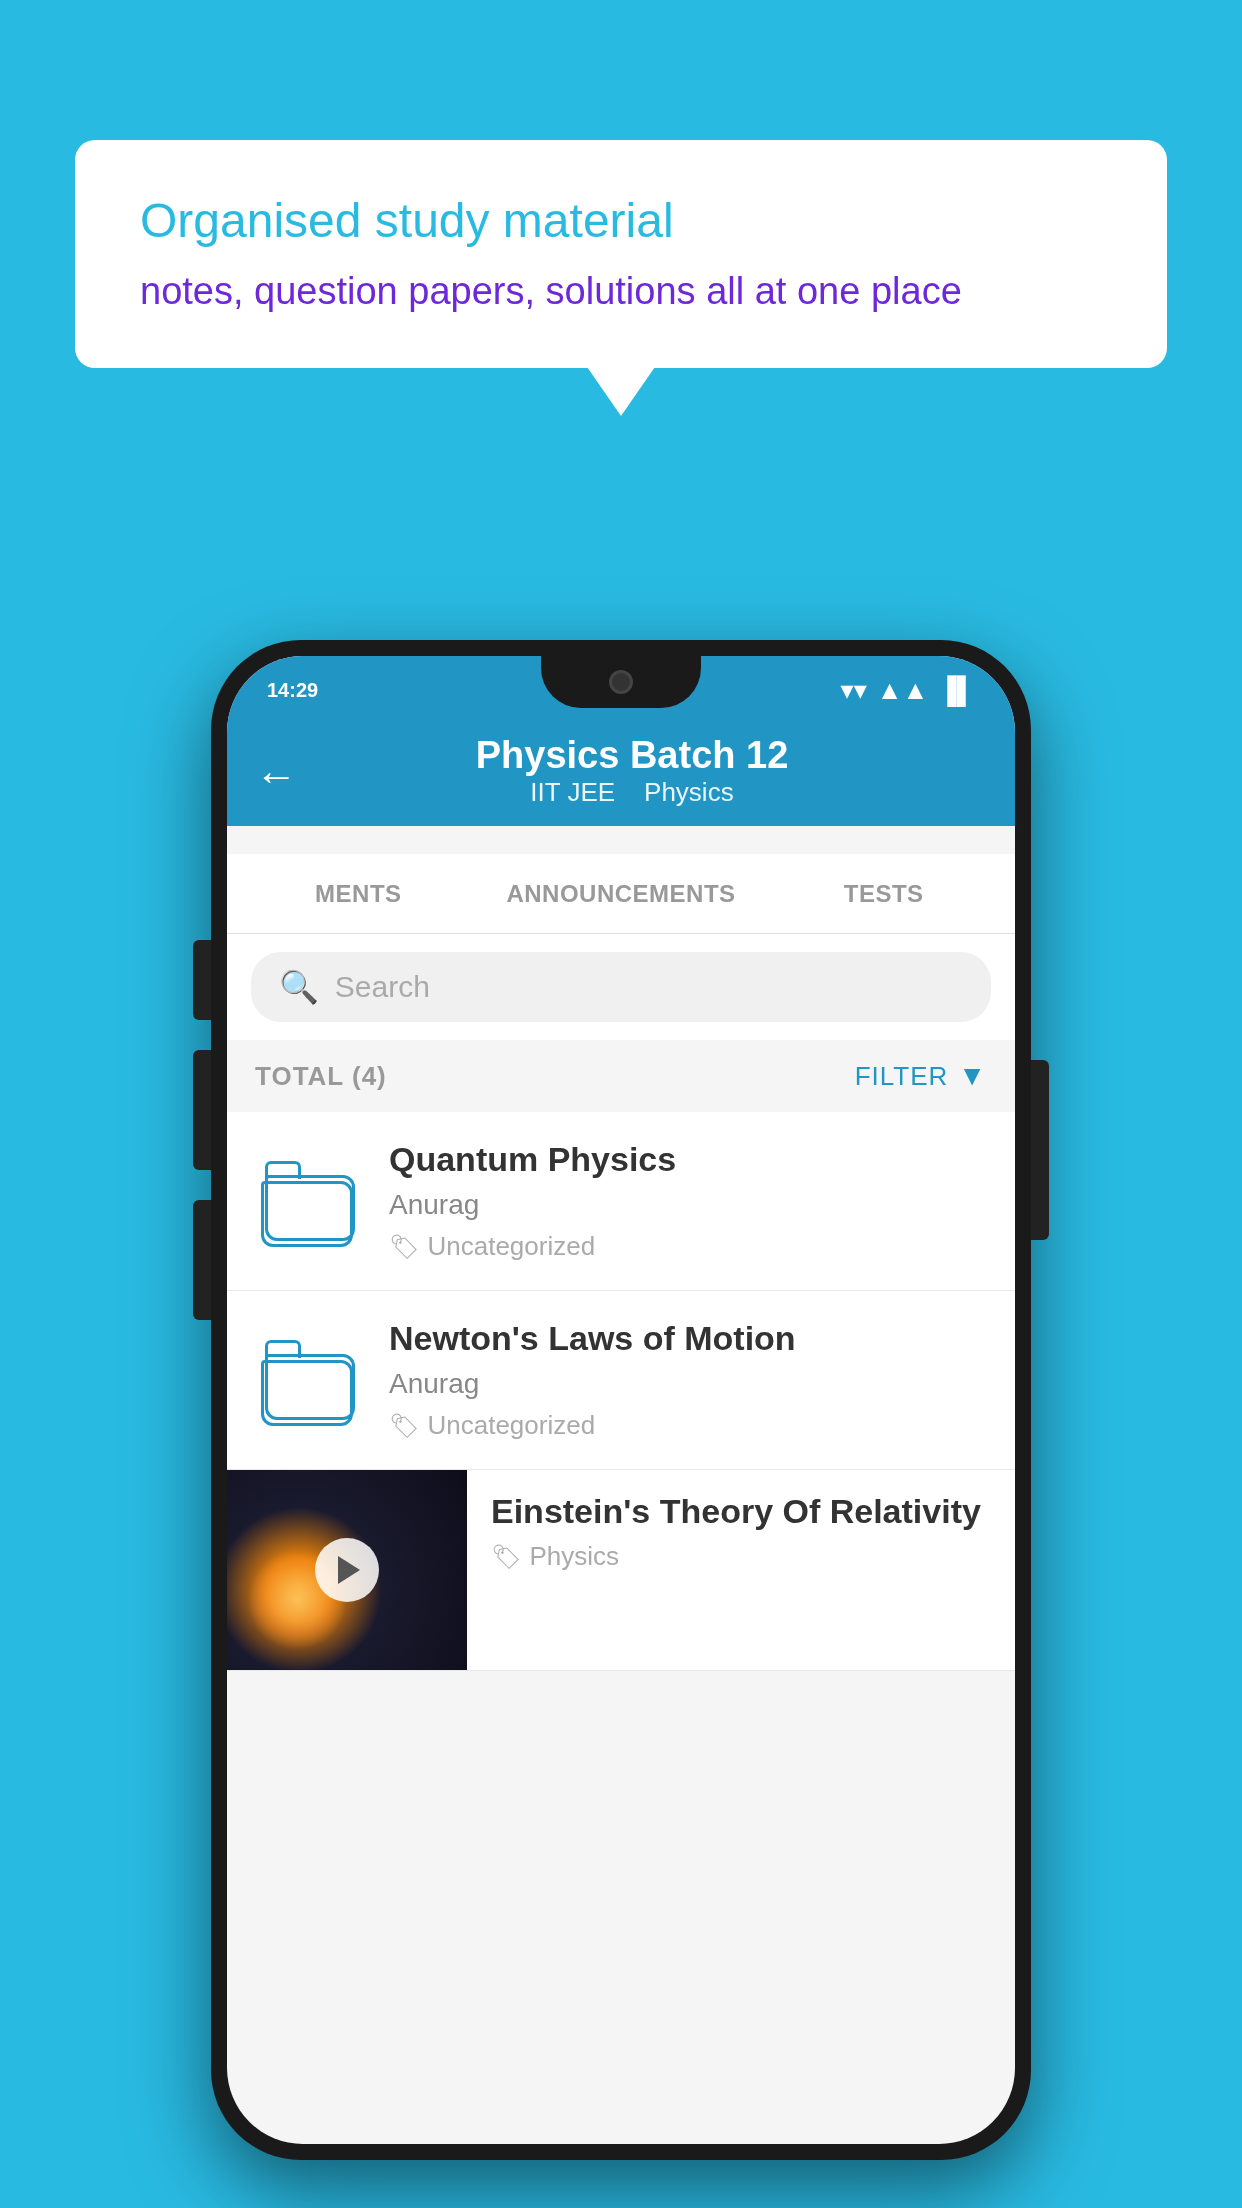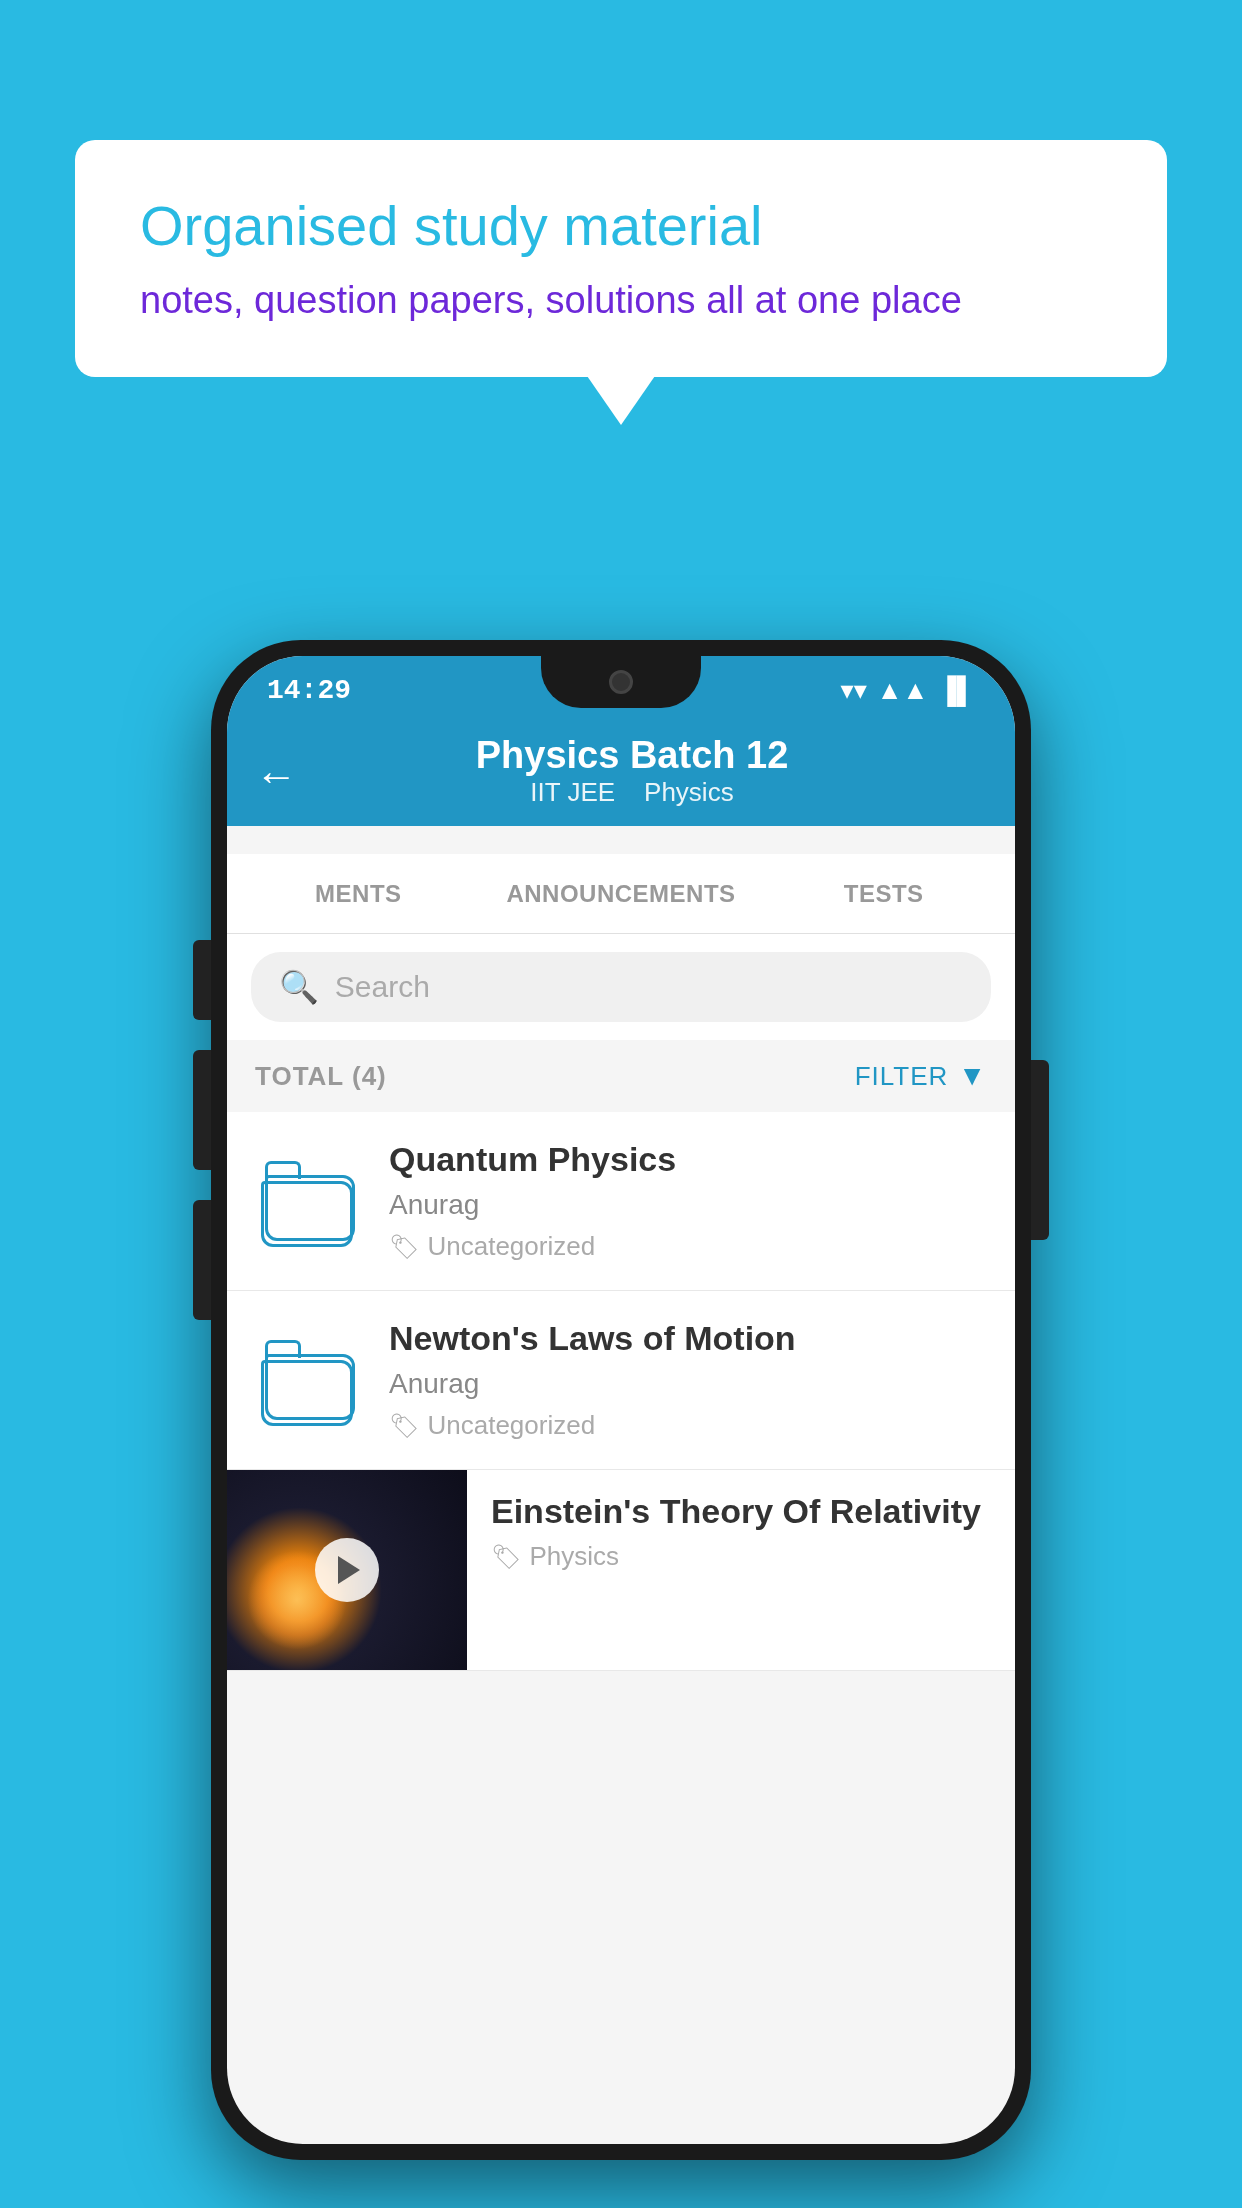--- a/index.html
+++ b/index.html
@@ -37,21 +37,21 @@
       transform: translateX(-50%);
       width: 0;
       height: 0;
       border-left: 36px solid transparent;
       border-right: 36px solid transparent;
       border-top: 52px solid white;
     }
 
     .bubble-title {
       color: #29BAE2;
-      font-size: 56px;
+      font-size: 48px;
       font-weight: 400;
       margin-bottom: 22px;
       line-height: 1.1;
     }
 
     .bubble-subtitle {
       color: #6d28d9;
       font-size: 38px;
       font-weight: 400;
     }
@@ -155,23 +155,22 @@
       background: #2196C4;
       display: flex;
       align-items: center;
       justify-content: space-between;
       padding: 0 40px;
       padding-top: 8px;
     }
 
     .status-time {
       color: white;
-      font-size: 28px;
+      font-size: 20px;
       font-weight: 600;
-      font-family: Liberation Mono, monospace;
     }
 
     .status-icons {
       display: flex;
       align-items: center;
       gap: 10px;
     }
 
     .wifi-icon, .signal-icon, .battery-icon {
       color: white;

